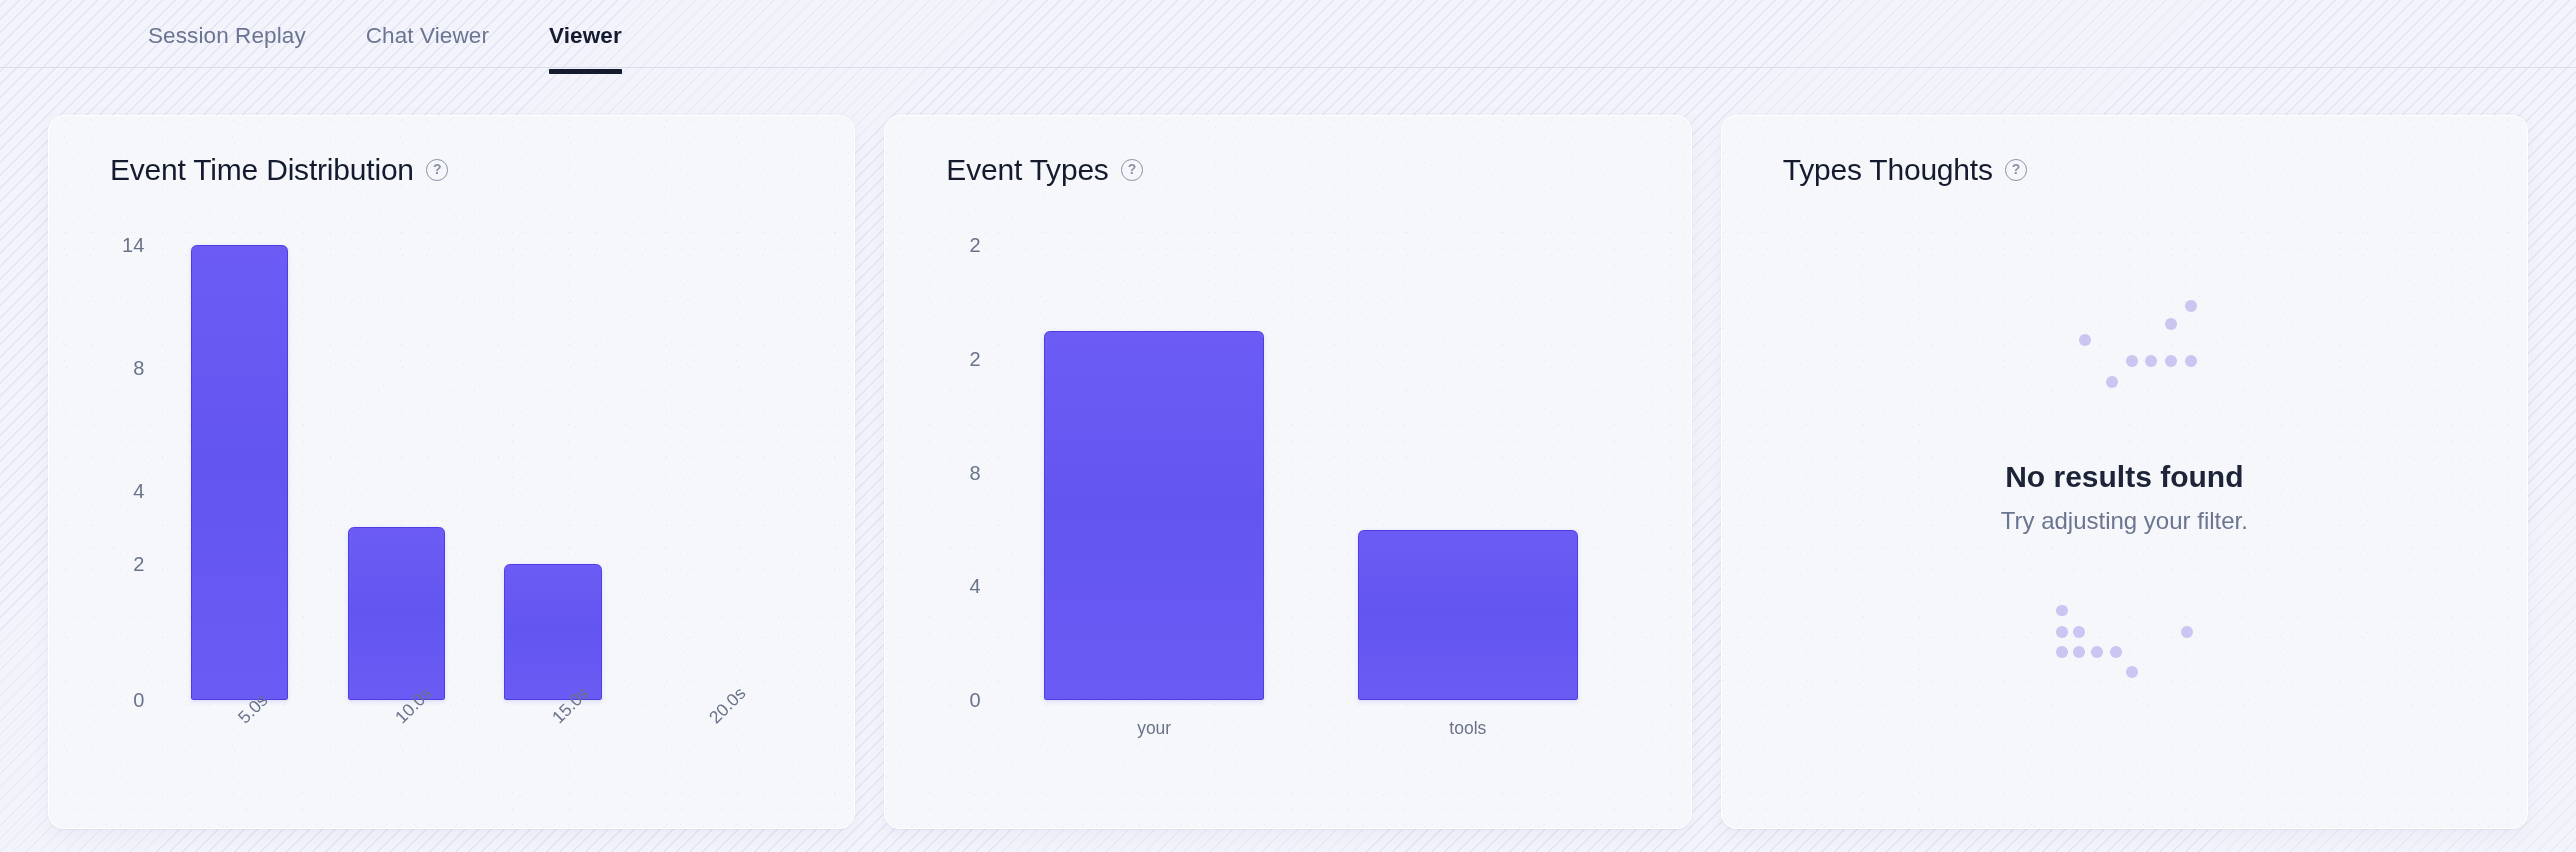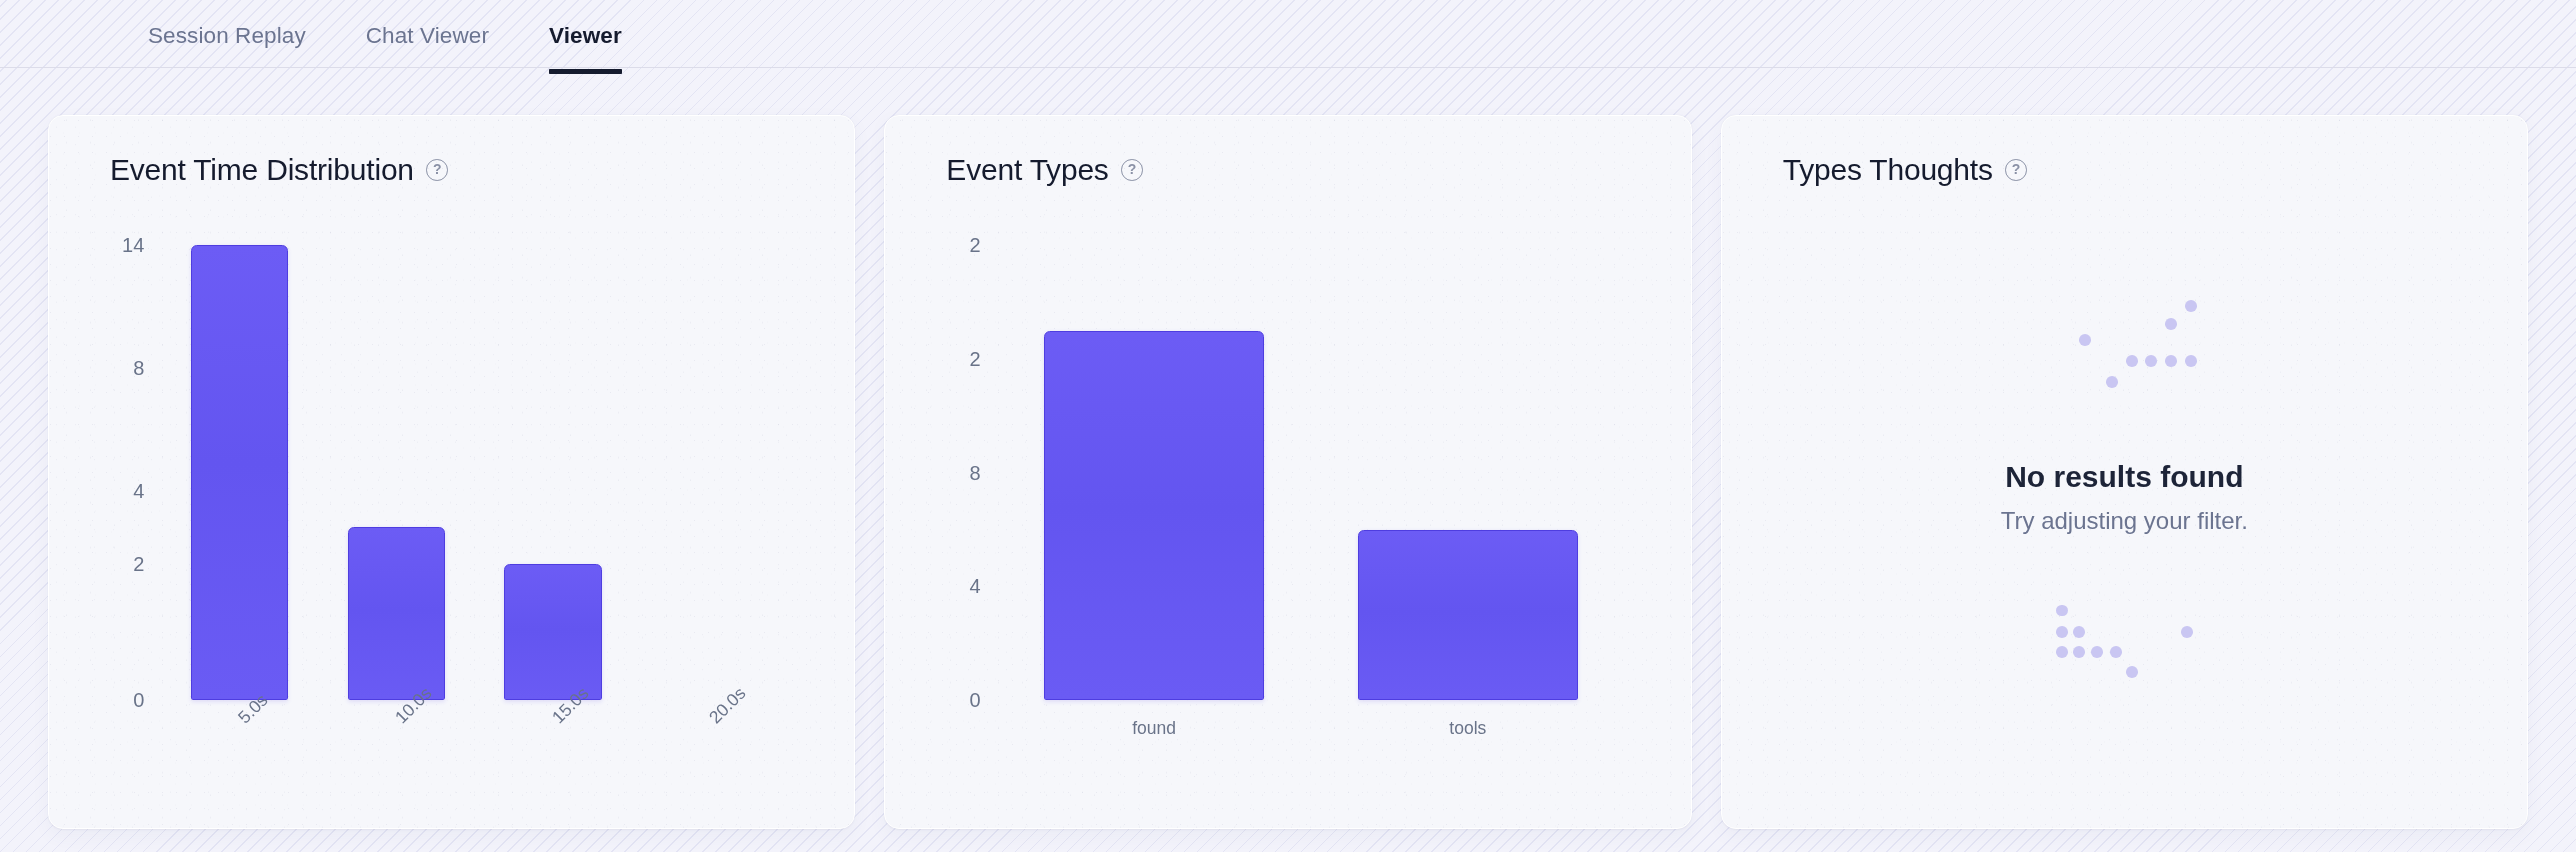--- a/index.html
+++ b/index.html
@@ -250,21 +250,21 @@
   <div class="card">
     <div class="card-title-row">
       <div class="card-title">Event Types</div>
       <div class="help-icon">?</div>
     </div>
     <div class="chart">
       <div class="plot" id="plot-1">
         <div class="bars" id="bars-1">
             <div class="bar-slot" style="flex: 1 1 0px;">
               <div class="bar" style="height: 81.25%; width: 70%;"></div>
-              <div class="xtick flat">found</div>
+              <div class="xtick flat">your</div>
             </div>
             <div class="bar-slot" style="flex: 1 1 0px;">
               <div class="bar" style="height: 37.5%; width: 70%;"></div>
               <div class="xtick flat">tools</div>
             </div>
           </div>
       <div class="ytick" style="top: 100%;">0</div>
           <div class="ytick" style="top: 75%;">4</div>
           <div class="ytick" style="top: 50%;">8</div>
           <div class="ytick" style="top: 25%;">2</div>

